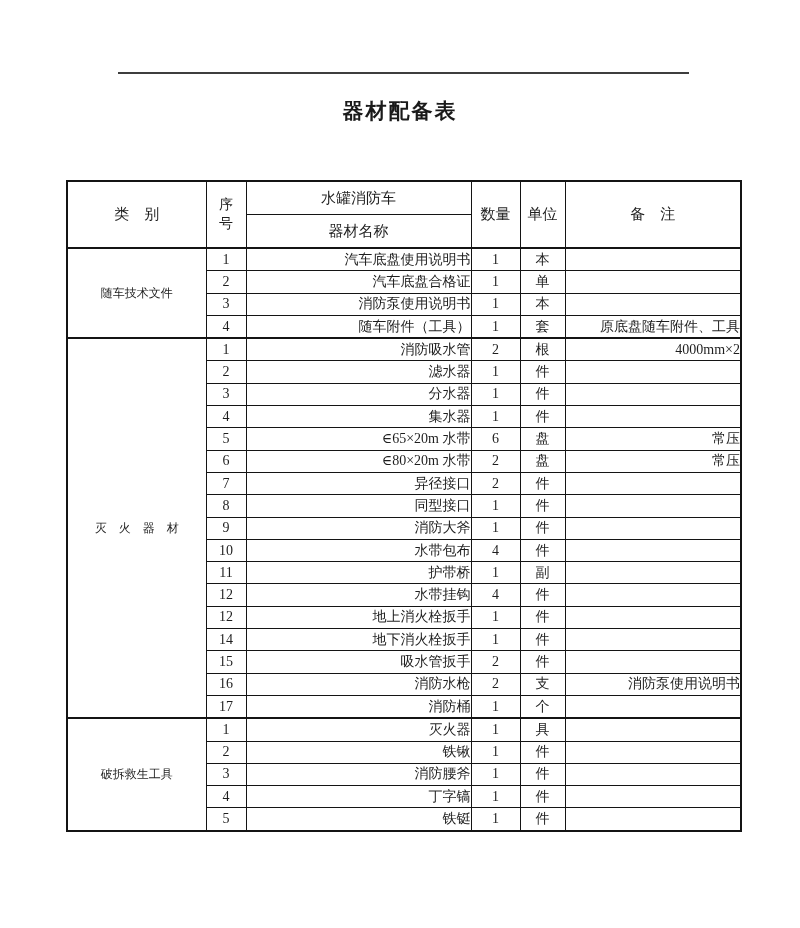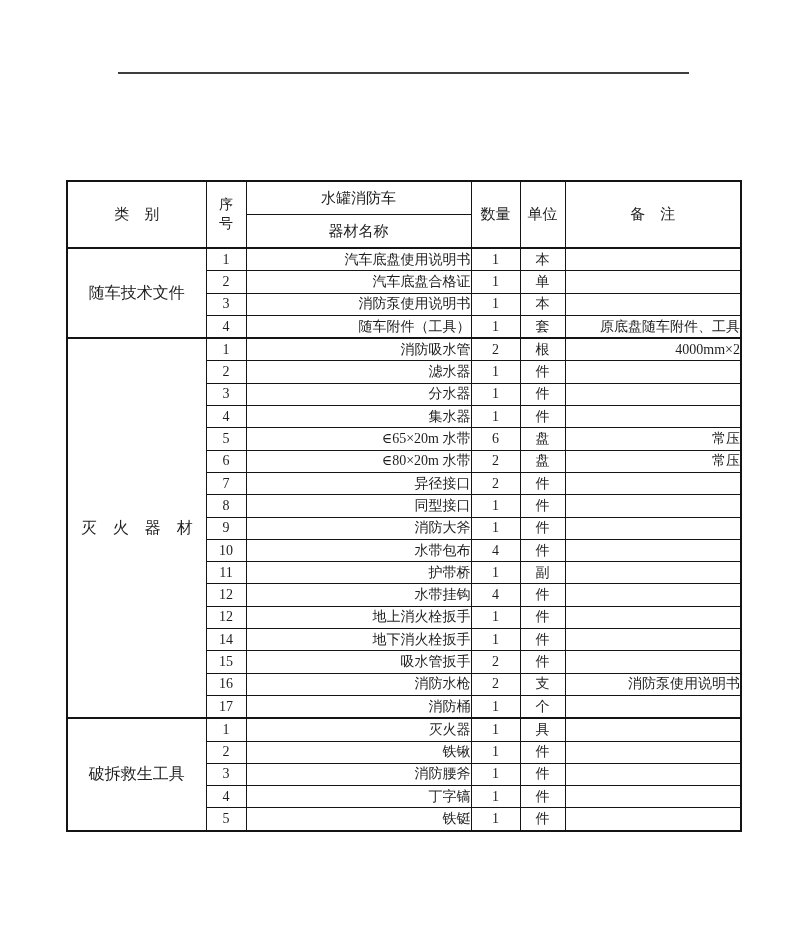--- a/index.html
+++ b/index.html
@@ -52,35 +52,36 @@
   thead th { height: 32px; font-size: 15px; text-align: center; vertical-align: middle; }
   thead .serial-stack {
     display: inline-block;
     width: 1.1em;
     font-size: 14px;
     line-height: 1.35;
     word-break: break-all;
     white-space: normal;
   }
   tbody td { height: 21.3px; font-size: 14px; vertical-align: middle; }
-  td.cat-cell  { text-align: center; font-size: 16px; letter-spacing: 0px; }
+  td.cat-cell  { text-align: center; font-size: 12px; letter-spacing: 0px; }
   td.no-cell   { text-align: center; }
   td.name-cell { text-align: right; padding-left: 10px; }
   td.qty-cell  { text-align: center; }
   td.unit-cell { text-align: center; }
   td.remark-cell { text-align: right; }
   tr.section-start td { border-top: 2px solid #141414; }
 </style>
 </head>
 <body>
 
 <div class="page">
 
   <div class="top-rule"></div>
 
+  <h1 class="title">器材配备表</h1>
 
   <table class="equip">
     <colgroup>
       <col style="width:139px">
       <col style="width:40px">
       <col style="width:225px">
       <col style="width:49px">
       <col style="width:45px">
       <col style="width:176px">
     </colgroup>

